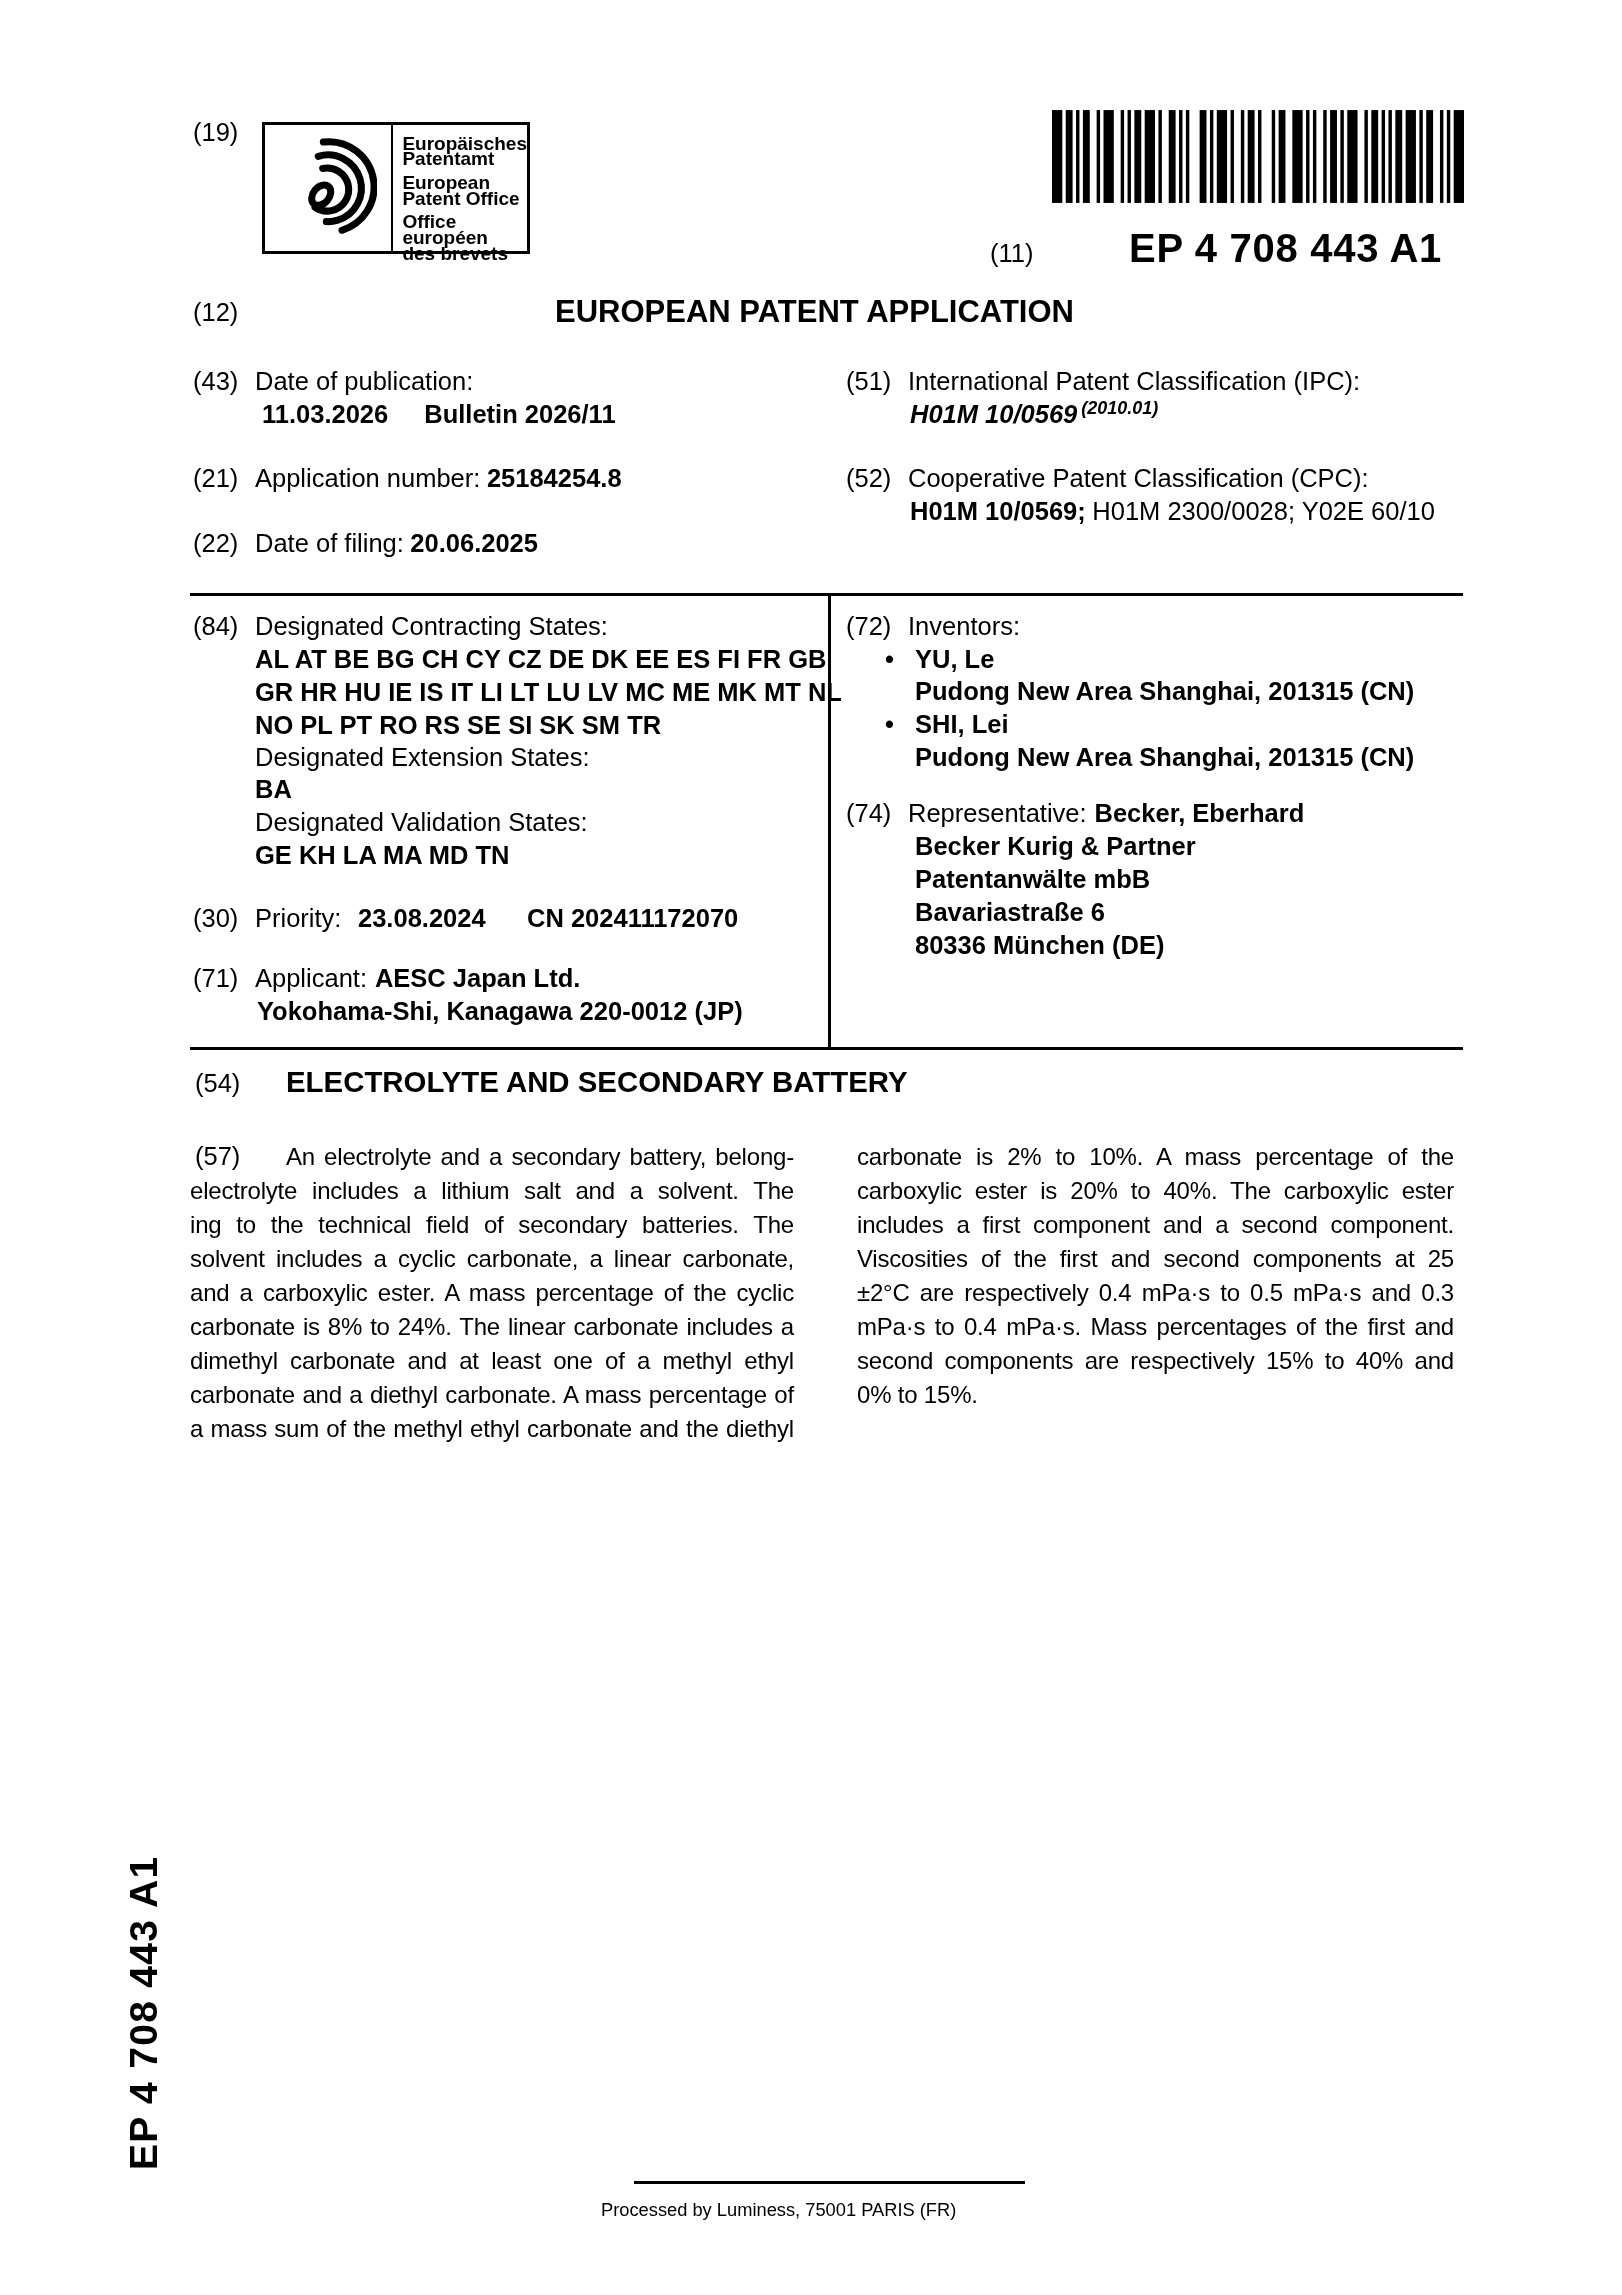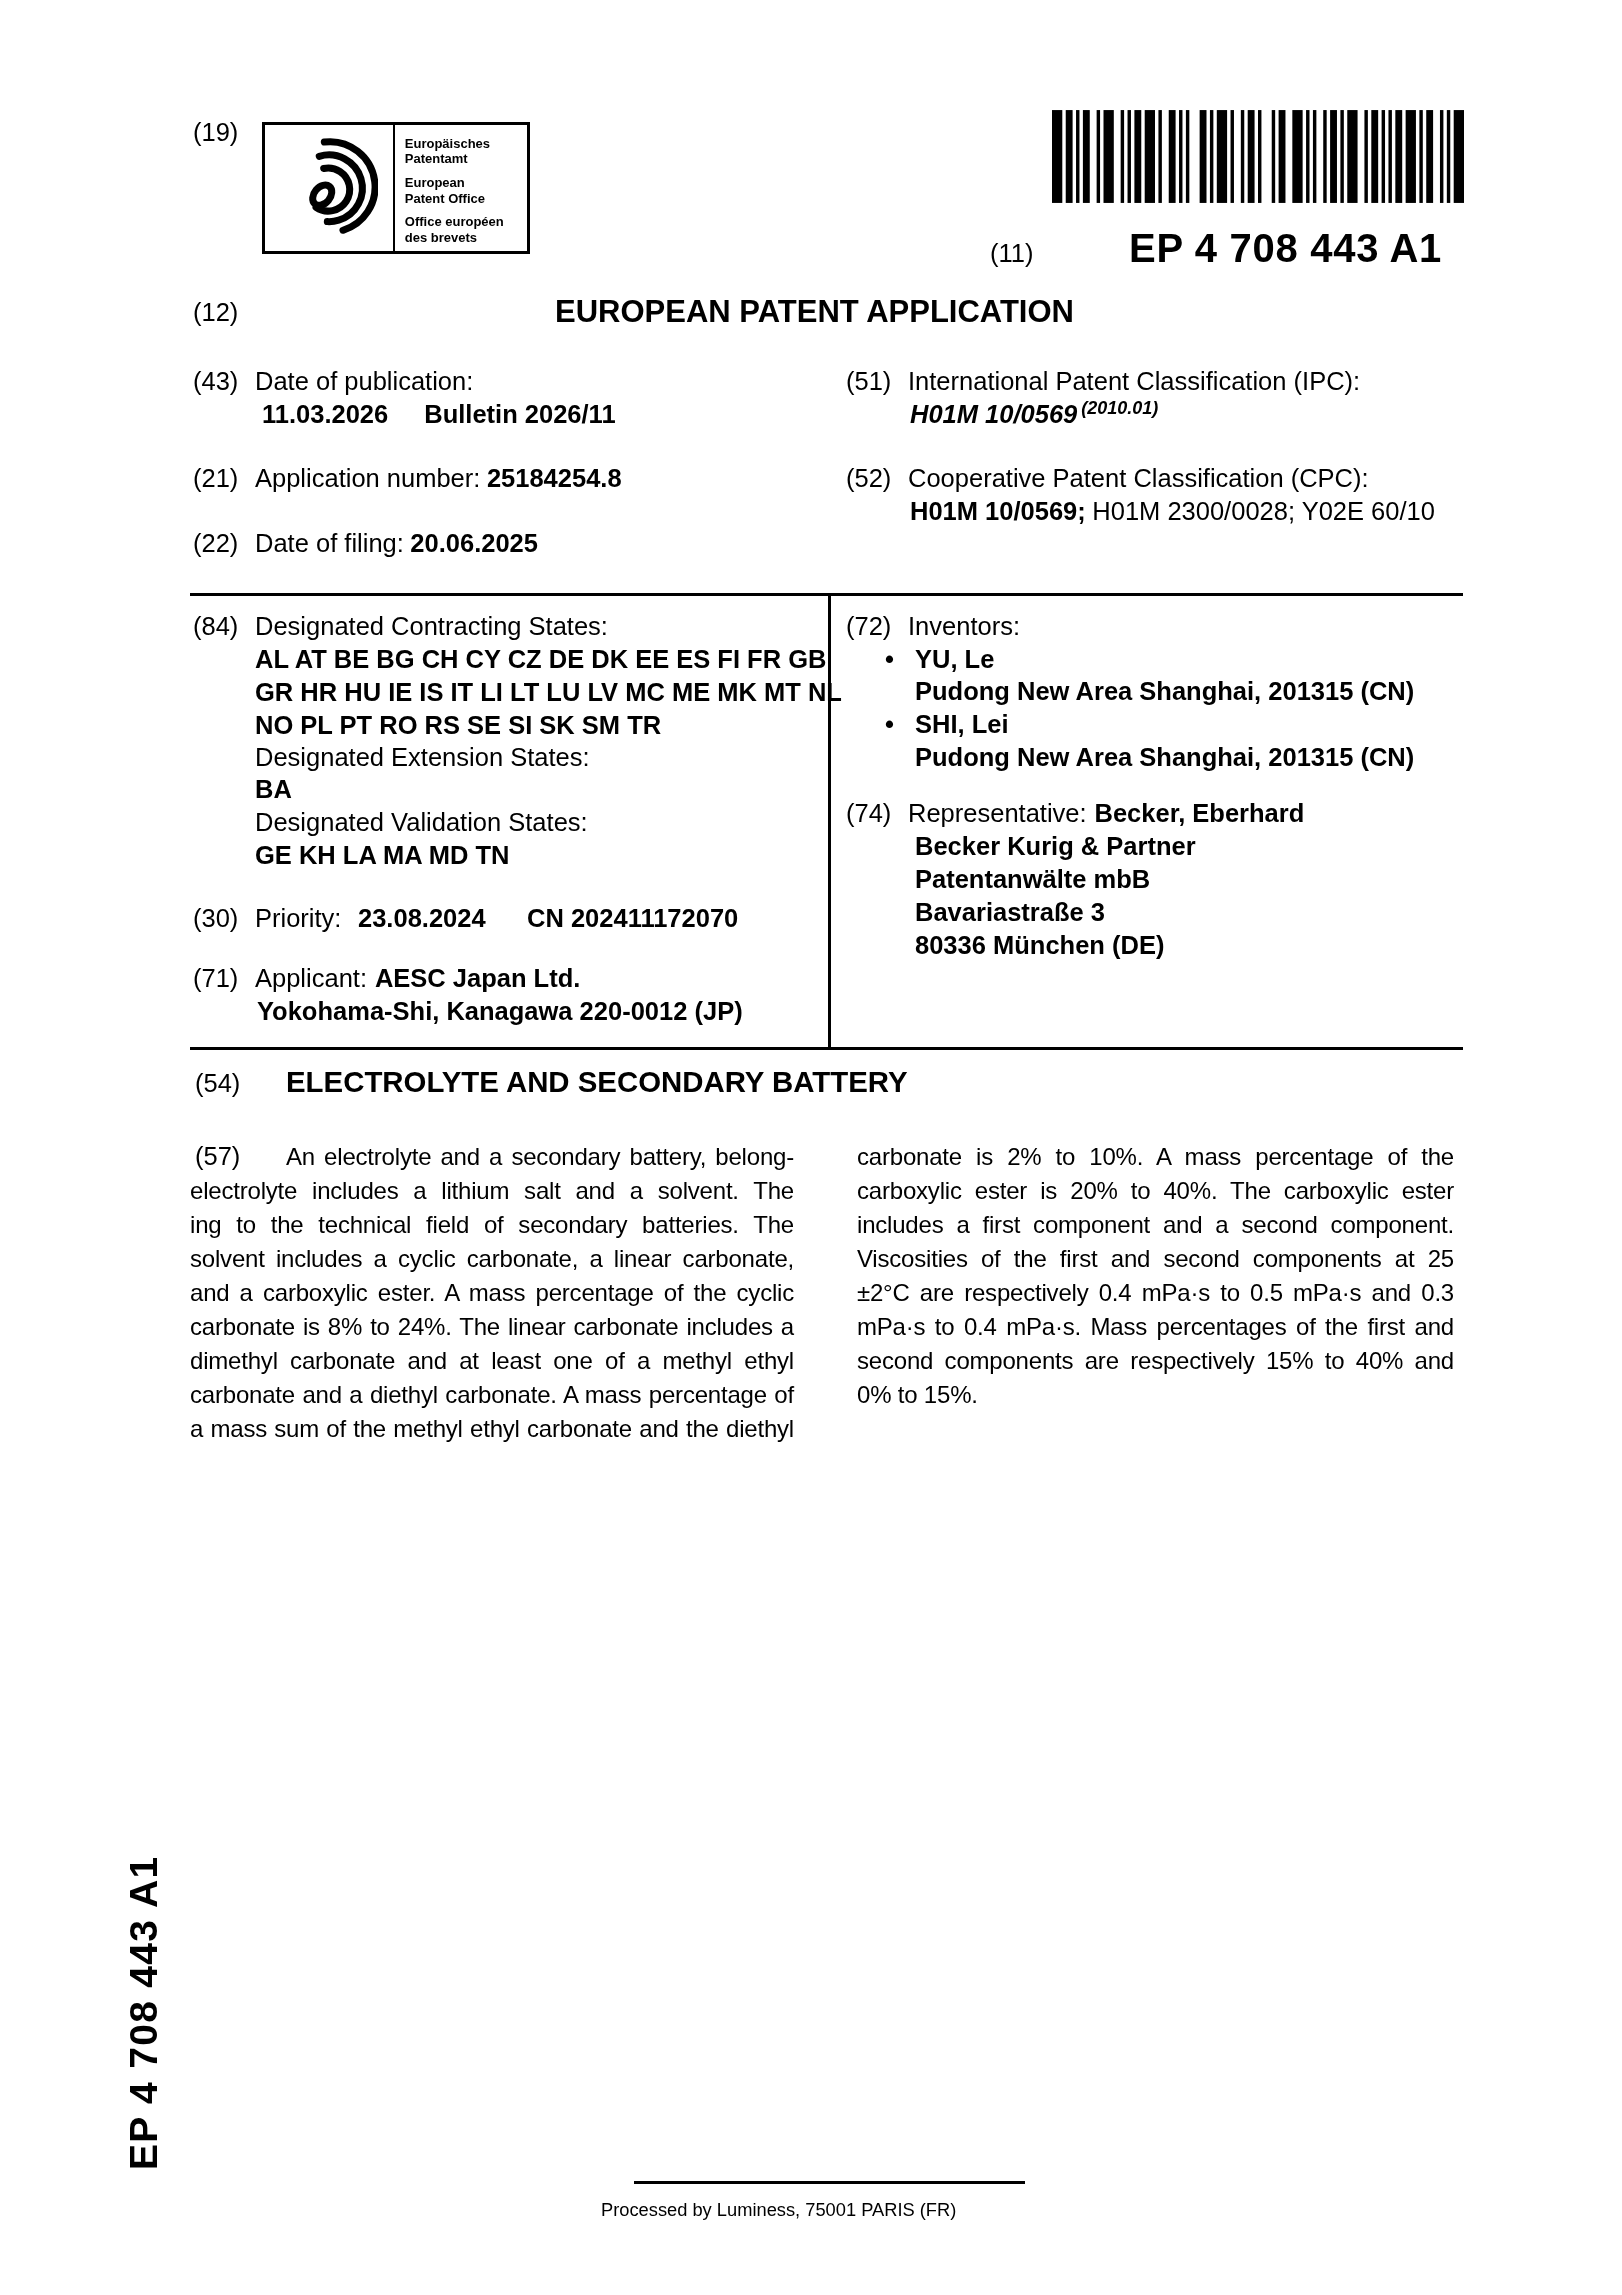--- a/index.html
+++ b/index.html
@@ -16,21 +16,21 @@
   .gap12{margin-left:7.9px;}
   .gap55{margin-left:36px;}
   .sup{font-size:18px;position:relative;top:-9.2px;margin-left:3.9px;}
   .bullet{display:inline-block;width:30px;font-weight:700;}
   .hrule{position:absolute;height:3.3px;background:#000;}
   .vrule{position:absolute;width:2.6px;background:#000;}
   .list50 div{height:33px;font-size:25.5px;line-height:33px;white-space:nowrap;}
   .logo-box{position:absolute;left:262px;top:122px;width:268px;height:132px;
     border:3.3px solid #000;box-sizing:border-box;display:flex;}
   .logo-left{width:128px;border-right:2.6px solid #000;display:flex;align-items:center;justify-content:center;}
-  .logo-right{flex:1;padding:10.5px 0 0 9.8px;font-size:13px;font-weight:700;line-height:15.7px;border-radius:31px;}
+  .logo-right{flex:1;padding:10.5px 0 0 9.8px;font-size:19px;font-weight:700;line-height:15.7px;border-radius:31px;}
   .logo-group{margin-bottom:7.9px;}
   .barcode{position:absolute;left:1052px;top:110px;width:412px;height:93px;}
   .pub-number{position:absolute;left:1129px;top:226px;font-size:40px;font-weight:700;letter-spacing:0.7px;white-space:nowrap;}
   .doc-type{position:absolute;left:555px;top:294px;font-size:31px;font-weight:700;white-space:nowrap;}
   .invention-title{position:absolute;left:286px;top:1065px;font-size:29.4px;font-weight:700;white-space:nowrap;}
   .abstract-col{position:absolute;font-size:24px;letter-spacing:-0.2px;}
   .abstract-col div{height:34px;line-height:34px;text-align:justify;text-align-last:justify;white-space:nowrap;}
   .abstract-col.col2 div:last-child{text-align-last:left;}
   .vertical-id{position:absolute;left:122px;top:2170px;transform:rotate(-90deg);
     transform-origin:0 0;font-size:39px;font-weight:700;letter-spacing:1.3px;white-space:nowrap;}
@@ -191,21 +191,21 @@
     <span class="bullet">•</span><span class="b">SHI, Lei</span>
   </div>
   <div class="row b" style="left:915px;top:741px">Pudong New Area Shanghai, 201315 (CN)</div>
 
   <div class="row" style="left:846px;top:797px">
     <span class="num">(74)</span><span>Representative:</span><span class="b gap12">Becker, Eberhard</span>
   </div>
   <div class="abs list50 b" style="left:915px;top:830px">
       <div>Becker Kurig &amp; Partner</div>
       <div>Patentanwälte mbB</div>
-      <div>Bavariastraße 3</div>
+      <div>Bavariastraße 6</div>
       <div>80336 München (DE)</div>
     </div>
 
   <div class="row" style="left:195px;top:1067px">(54)</div>
   <div class="invention-title">ELECTROLYTE AND SECONDARY BATTERY</div>
 
   <div class="row" style="left:195px;top:1140px">(57)</div>
   <div class="abstract-col col1" style="left:190px;top:1140px;width:604px">
       <div style="padding-left: 96px;">An electrolyte and a secondary battery, belong-</div>
       <div>electrolyte includes a lithium salt and a solvent. The</div>

